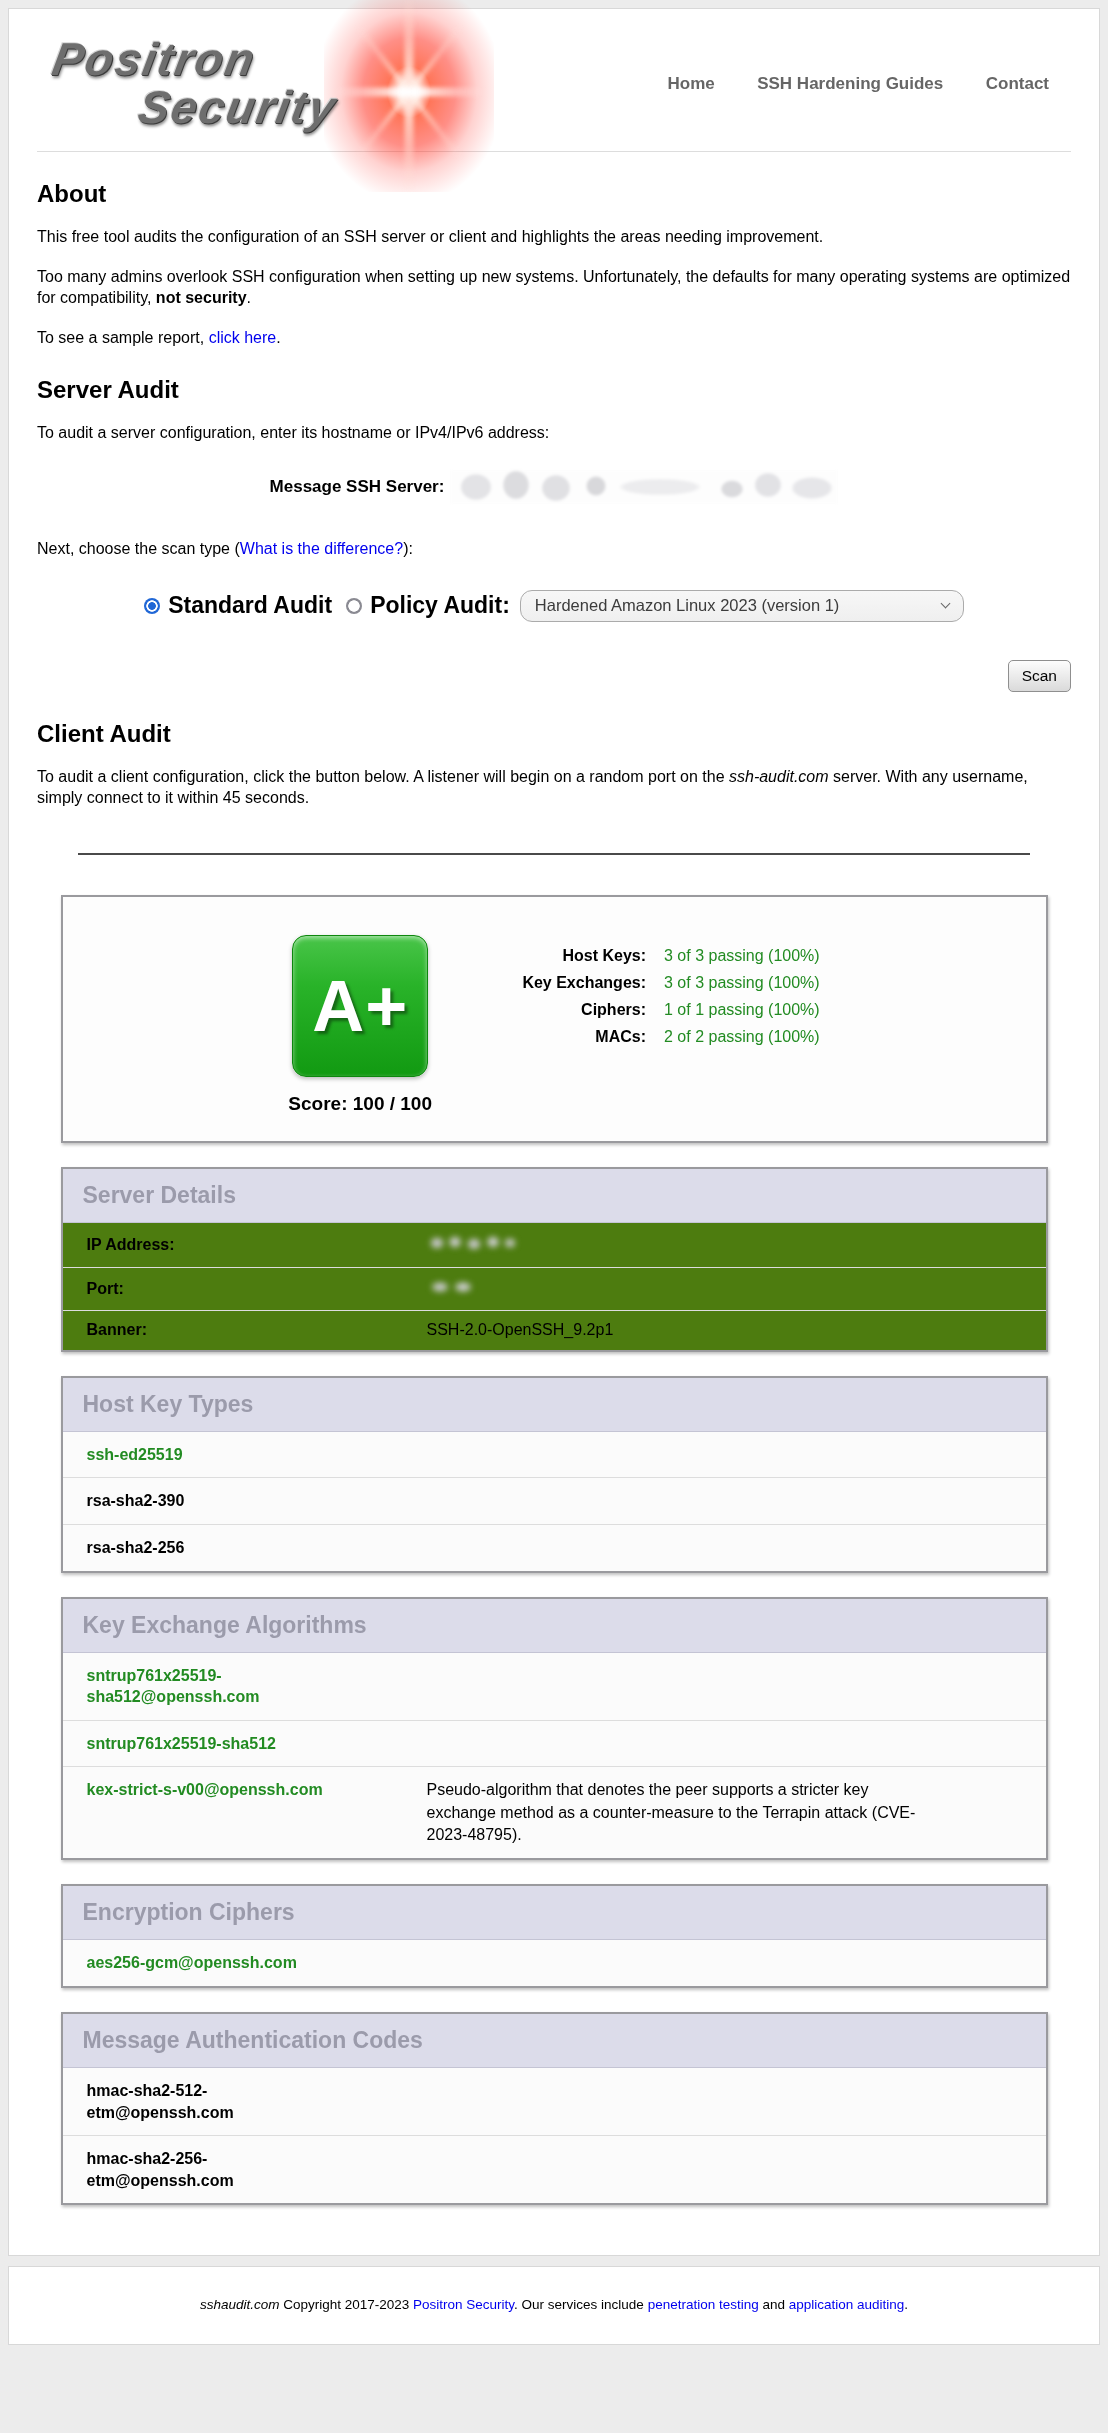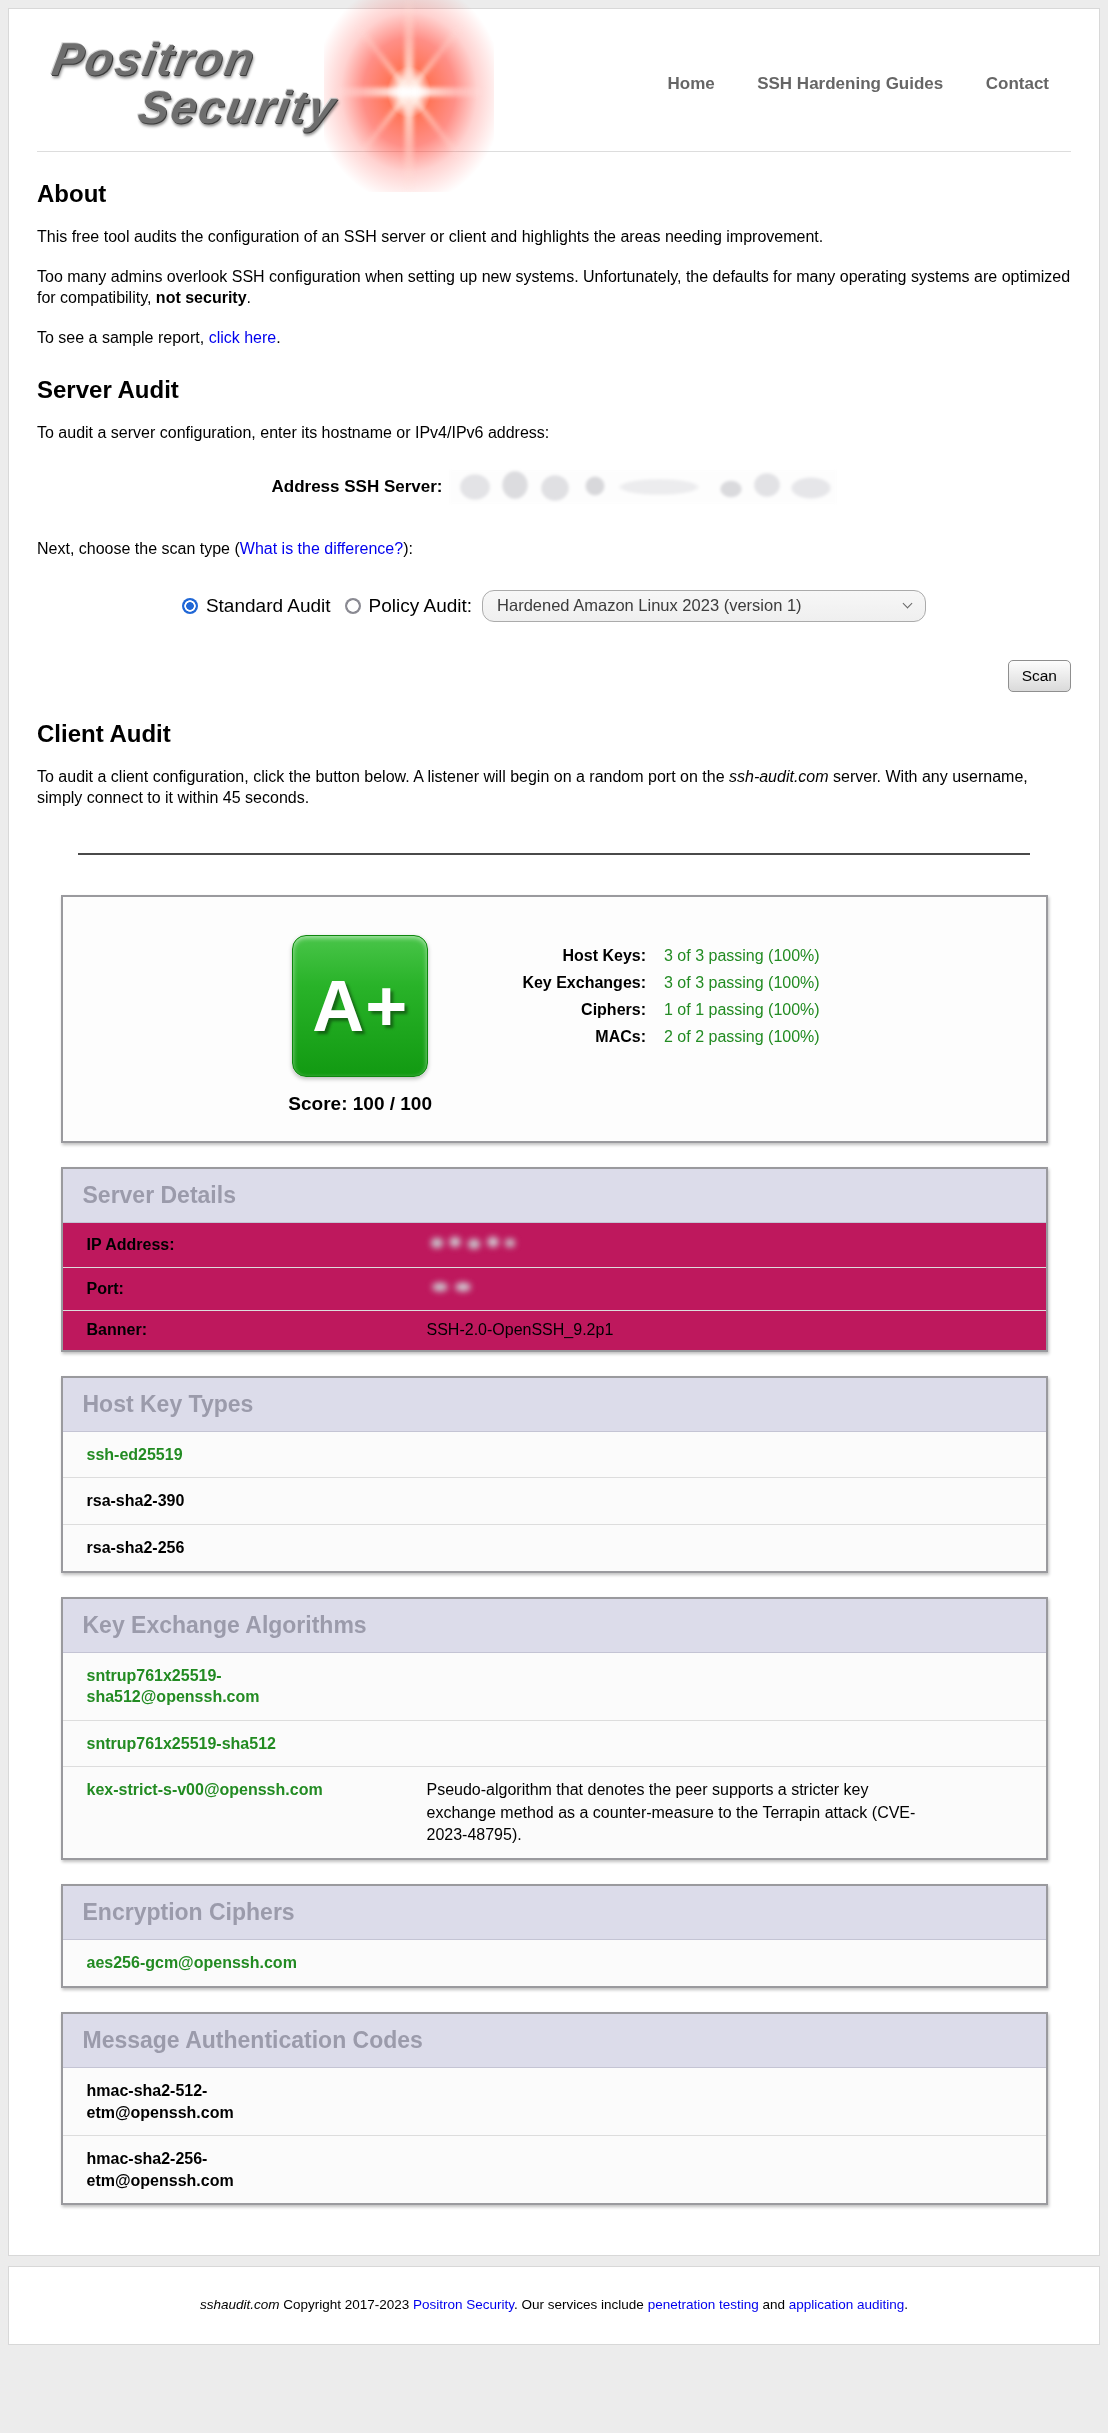--- a/index.html
+++ b/index.html
@@ -48,21 +48,21 @@
       radial-gradient(ellipse 18px 14px at 282px 19px,#dadadd 55%,transparent 62%),
       radial-gradient(ellipse 22px 20px at 318px 15px,#e2e2e5 55%,transparent 62%),
       radial-gradient(ellipse 30px 16px at 362px 18px,#e6e6e9 60%,transparent 70%),
       #fdfdfd;
       filter:blur(1.5px); }
   .scan-type-row { margin:22px 0 24px 0; }
   .radio-row { display:flex; justify-content:center; align-items:center; margin:30px 0 0 0; }
   .radio { width:16px; height:16px; border-radius:50%; display:inline-block; margin-right:8px; flex:none; }
   .radio.checked { background:radial-gradient(circle,#2067d6 0 3.5px,#fff 4.2px 5.4px,#2067d6 6px 8px); }
   .radio.unchecked { background:radial-gradient(circle,#fff 0 5.4px,#8a8a92 6px 8px); }
-  .radio-label { font-weight:normal; font-size:19px; }
+  .radio-label { font-weight:bold; font-size:23px; }
   .gap-sm { width:14px; }
   .select-box { display:flex; align-items:center; width:444px; height:32px; margin-left:10px;
                 background:linear-gradient(#f7f7f7,#efefef); border:1px solid #ababab; border-radius:12px;
                 padding:0 14px; color:#3c3c3c; font-size:16.5px; }
   .chevron { width:7px; height:7px; border-right:1.8px solid #666; border-bottom:1.8px solid #666; transform:rotate(45deg); margin-left:auto; margin-top:-4px; flex:none; }
   .btn-row { display:flex; justify-content:flex-end; margin:38px 0 10px 0; }
   .btn { font-family:inherit; font-size:15.5px; color:#000; padding:6px 13px; background:linear-gradient(#fdfdfd,#dadada);
          border:1px solid #8f8f8f; border-radius:5px; cursor:pointer; }
   .mid-rule { border:none; border-top:2px solid #4a4a4a; width:952px; margin:44px auto 0 auto; }
 
@@ -79,21 +79,21 @@
   .grade-badge { width:136px; height:142px; margin:0 auto; border-radius:14px;
                  background:linear-gradient(180deg,#49c549 0%,#29b329 35%,#129a12 100%);
                  border:1px solid #0e870e; box-shadow:inset 0 2px 5px rgba(255,255,255,.55), 0 2px 4px rgba(0,0,0,.25);
                  display:flex; align-items:center; justify-content:center; }
   .grade-text { font-size:72px; font-weight:bold; color:#fff; letter-spacing:1px; text-shadow:3px 3px 3px rgba(0,0,0,.4); }
   .score-label { margin-top:16px; font-size:19px; font-weight:bold; }
   .stats { display:grid; grid-template-columns:150px auto; column-gap:18px; row-gap:9px; align-content:start; margin-top:12px; }
   .stat-label { font-weight:bold; text-align:right; }
   .stat-value { color:#228B22; }
 
-  .detail-row { display:grid; grid-template-columns:340px 1fr; padding:10px 24px; background:#be185d; border-top:1px solid #ddd; min-height:40px; align-items:center; }
+  .detail-row { display:grid; grid-template-columns:340px 1fr; padding:10px 24px; background:#4d7c0f; border-top:1px solid #ddd; min-height:40px; align-items:center; }
   .detail-row:first-child { border-top:none; }
   .detail-label { font-weight:bold; }
   .redact { display:inline-block; filter:blur(3px); }
   .redact-ip { width:92px; height:20px; background:
       radial-gradient(ellipse 10px 8px at 10px 10px,#c9c9ce 60%,transparent 65%),
       radial-gradient(ellipse 9px 8px at 28px 9px,#cfcfd4 60%,transparent 65%),
       radial-gradient(ellipse 10px 8px at 47px 11px,#c9c9ce 60%,transparent 65%),
       radial-gradient(ellipse 9px 8px at 66px 9px,#d2d2d7 60%,transparent 65%),
       radial-gradient(ellipse 8px 7px at 83px 10px,#cccccf 60%,transparent 65%); }
   .redact-port { width:50px; height:18px; background:
@@ -149,21 +149,21 @@
   <div class="content">
 
     <h2 class="sec">About</h2>
     <p>This free tool audits the configuration of an SSH server or client and highlights the areas needing improvement.</p>
     <p><span>Too many admins overlook SSH configuration when setting up new systems. Unfortunately, the defaults for many operating systems are optimized for compatibility, </span><span class="bold">not security</span><span>.</span></p>
     <p><span>To see a sample report, </span><a href="#" class="link">click here</a><span>.</span></p>
 
     <h2 class="sec">Server Audit</h2>
     <p>To audit a server configuration, enter its hostname or IPv4/IPv6 address:</p>
     <div class="target-row">
-      <span class="target-label">Address SSH Server:</span>
+      <span class="target-label">Message SSH Server:</span>
       <div class="redact-input"></div>
     </div>
     <p class="scan-type-row"><span>Next, choose the scan type (</span><a href="#" class="link">What is the difference?</a><span>):</span></p>
     <div class="radio-row">
       <span class="radio checked"></span>
       <span class="radio-label">Standard Audit</span>
       <span class="gap-sm"></span>
       <span class="radio unchecked"></span>
       <span class="radio-label">Policy Audit:</span>
       <div class="select-box">

